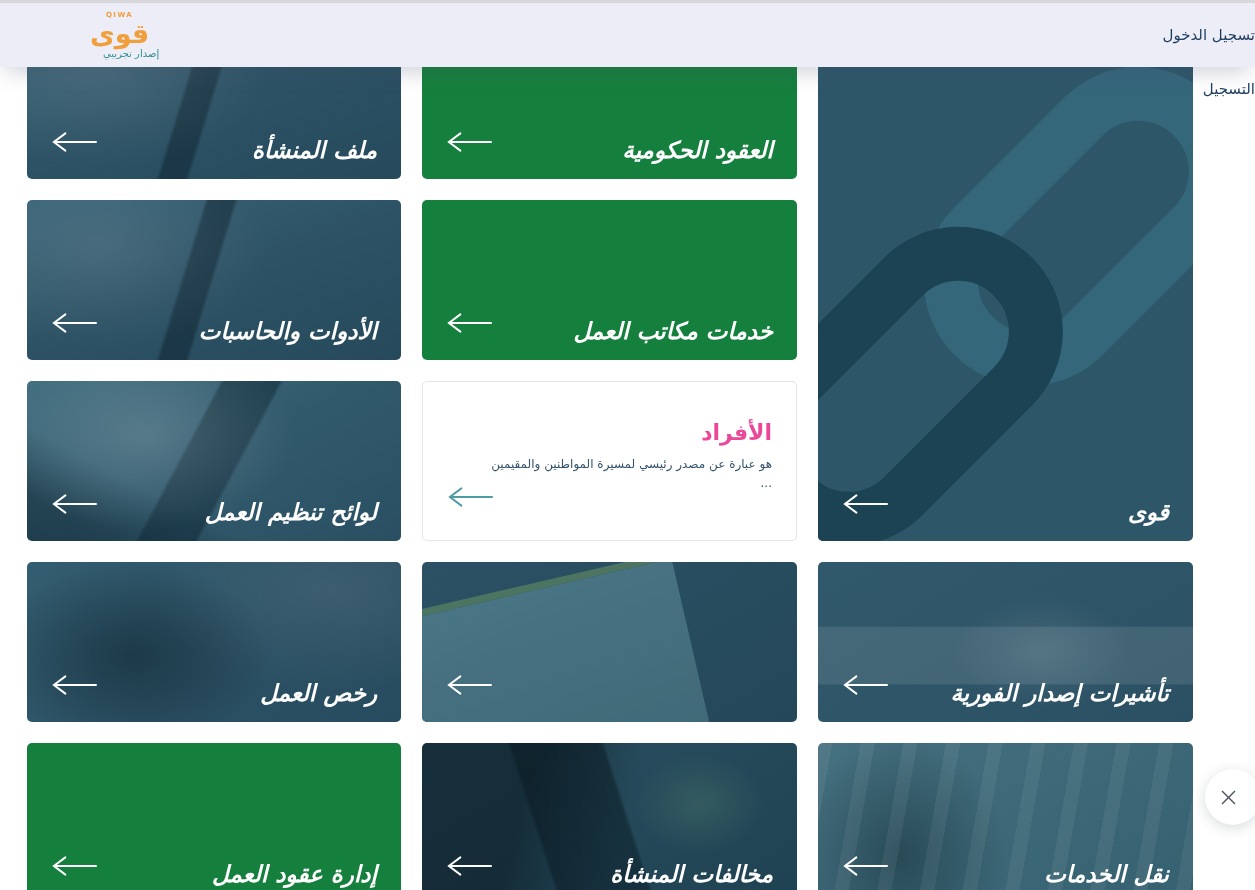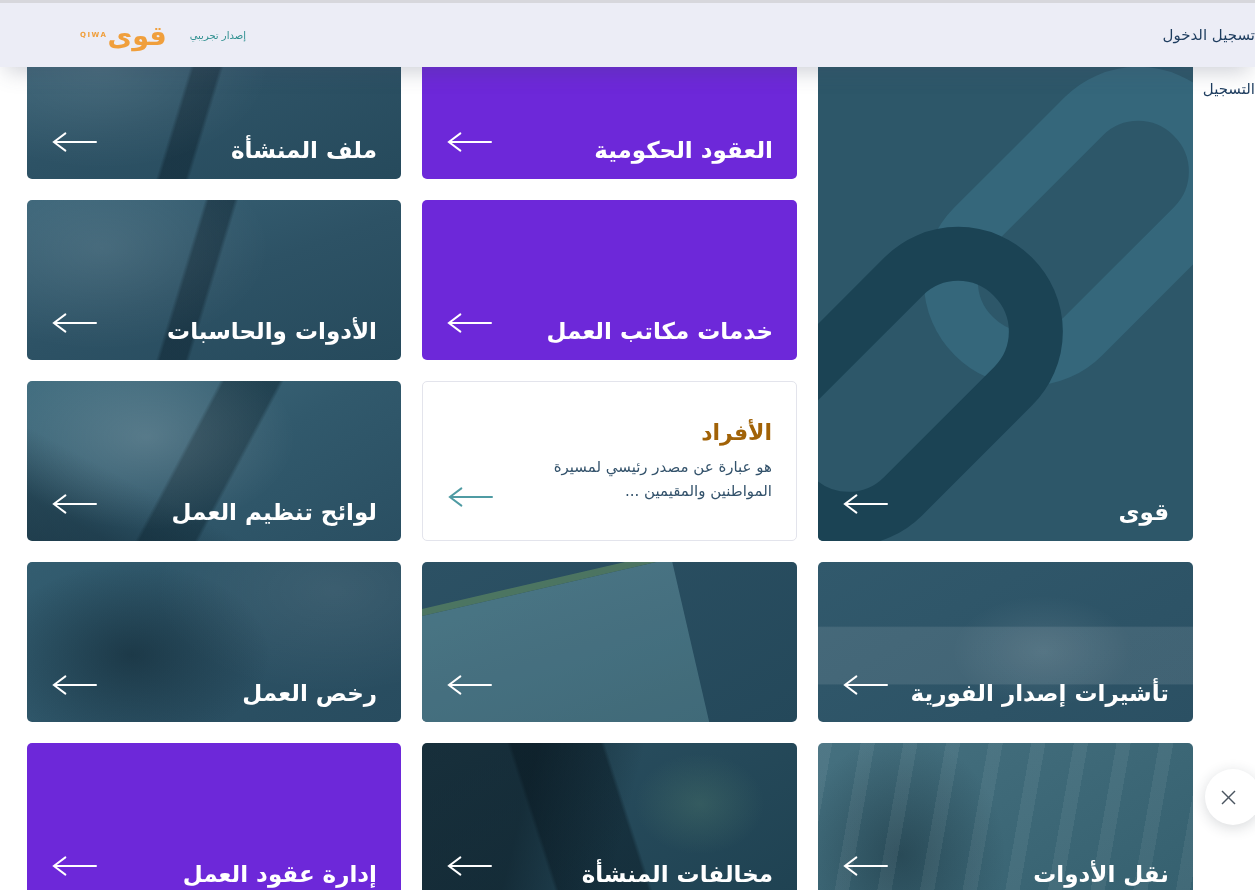--- a/index.html
+++ b/index.html
@@ -9,43 +9,43 @@
 
   
   .header { position:relative; z-index:10; height:64px; background:#ecedf6;
     display:flex; align-items:center; justify-content:space-between;
     box-shadow:0 10px 22px -6px rgba(70,74,100,0.28); }
   .nav { display:flex; flex-direction:column; align-items:flex-end; gap:36px;
     padding-left:41px; direction:ltr; }
   .nav-item { display:flex; align-items:center; gap:6px; color:#1d3c5e;
     font-size:15px; cursor:pointer; white-space:nowrap; }
   .globe { width:17px; height:17px; display:inline-block; }
-  .logo { display:flex; align-items:center;
+  .logo { display:flex; flex-direction:column; align-items:center;
     margin-left:80px; cursor:pointer; line-height:1; direction:ltr; }
   .logo-top { font-size:7px; letter-spacing:1.5px; color:#f09f3c; font-weight:bold; }
   .logo-mark { font-size:27px; font-weight:bold; color:#f09f3c; margin-top:1px; }
   .logo-sub { font-size:10px; color:#2f9090; margin-top:2px; white-space:nowrap;margin-left:23px; }
 
   
   .main { position:relative; z-index:1; margin-top:-48px; }
   .grid { direction:rtl; display:grid; grid-template-columns:375px 375px 374px;
     grid-auto-rows:160px; gap:21px; padding:0 62px 0 27px; }
   .card { position:relative; border-radius:5px; overflow:hidden; cursor:pointer;
     background:#2e5366; }
   .card-tall { grid-row:span 3; }
   .card-title { position:absolute; right:24px; bottom:16px; color:#fff;
-    font-size:23px; font-weight:600; z-index:3; white-space:nowrap; }
+    font-size:23px; font-weight:600; z-index:3; white-space:nowrap;font-style:italic; }
   .card-arrow { position:absolute; left:24px; bottom:22px; color:#fff; z-index:3; }
 
   
   .pen { background:
     radial-gradient(ellipse 300px 190px at 16% 26%, rgba(255,255,255,0.11), transparent 62%),
     linear-gradient(112deg, rgba(9,28,40,0) 40%, rgba(9,28,40,0.48) 41%, rgba(9,28,40,0.48) 47%, rgba(9,28,40,0) 48%),
     linear-gradient(160deg,#3a6578 0%,#2e5366 48%,#264а5b 100%);
-    background-color:#6d28d9; }
+    background-color:#15803d; }
   .pen2 { background:
     radial-gradient(ellipse 280px 170px at 20% 30%, rgba(255,255,255,0.10), transparent 60%),
     linear-gradient(107deg, rgba(9,28,40,0) 42%, rgba(9,28,40,0.46) 43%, rgba(9,28,40,0.46) 49%, rgba(9,28,40,0) 50%),
     linear-gradient(160deg,#396377 0%,#2d5265 50%,#264a5c 100%); }
   .papers { background:
     radial-gradient(ellipse 240px 150px at 32% 35%, rgba(255,255,255,0.16), transparent 62%),
     linear-gradient(118deg, transparent 42%, rgba(14,38,50,0.5) 43%, rgba(14,38,50,0.5) 55%, transparent 56%),
     linear-gradient(28deg, rgba(12,32,44,0.5) 0%, rgba(12,32,44,0.45) 12%, transparent 32%),
     linear-gradient(150deg,#426e80 0%,#31596c 52%,#2a4f62 100%); }
   .stamp { background:
@@ -68,23 +68,23 @@
     linear-gradient(150deg,#2b5061 0%,#1f4252 100%); }
   .industrial { background:
     repeating-linear-gradient(100deg, rgba(255,255,255,0.06) 0 14px, transparent 14px 42px),
     radial-gradient(ellipse 150px 170px at 22% 70%, rgba(7,24,34,0.38), transparent 70%),
     linear-gradient(150deg,#45707f 0%,#35606f 100%); }
   .qiwa-bg { background:#2d5769; }
   .qiwa-watermark { position:absolute; inset:0; z-index:1; }
 
   
   .card-white { background:#fff; border:1px solid #e3e4ec; }
-  .cw-title { color:#a16207; font-size:22px; font-weight:700;
+  .cw-title { color:#ec4899; font-size:22px; font-weight:700;
     padding:38px 24px 0 24px; }
-  .cw-desc { color:#33526b; font-size:15px; line-height:1.6;
+  .cw-desc { color:#33526b; font-size:12px; line-height:1.6;
     padding:10px 24px 0 24px; max-width:330px; }
   .cw-arrow { position:absolute; left:24px; bottom:28px; color:#4f9ba3; }
 
   
   .close-fab { position:absolute; z-index:30; width:56px; height:56px; top:769px;
     right:-6px; border-radius:50%; background:#fff; border:none; cursor:pointer;
     box-shadow:0 3px 14px rgba(40,50,60,0.18); display:flex;
     align-items:center; justify-content:center; }
   .close-fab svg { margin-right:10px; }
 </style>
@@ -211,21 +211,21 @@
     <div class="card stamp">
       <div class="card-title">رخص العمل</div>
       <div class="card-arrow">
         <svg width="46" height="22" viewBox="0 0 48 22" fill="none" stroke="currentColor" stroke-width="2" stroke-linecap="round">
             <path d="M47 11 H3 M15 2 L3 11 L15 20"></path>
           </svg>
       </div>
     </div>
 
     <div class="card industrial">
-      <div class="card-title">نقل الأدوات</div>
+      <div class="card-title">نقل الخدمات</div>
       <div class="card-arrow">
         <svg width="46" height="22" viewBox="0 0 48 22" fill="none" stroke="currentColor" stroke-width="2" stroke-linecap="round">
             <path d="M47 11 H3 M15 2 L3 11 L15 20"></path>
           </svg>
       </div>
     </div>
 
     <div class="card laptops">
       <div class="card-title">مخالفات المنشأة</div>
       <div class="card-arrow">

